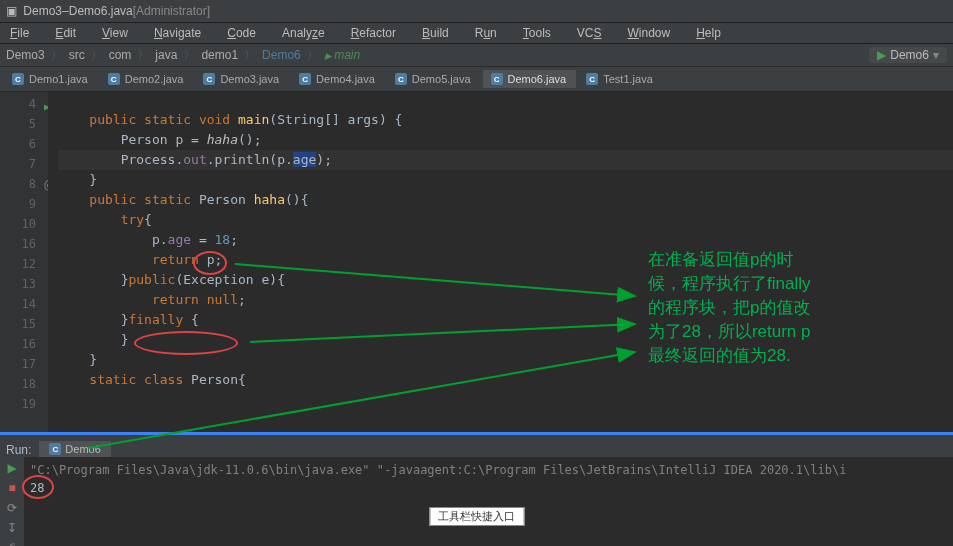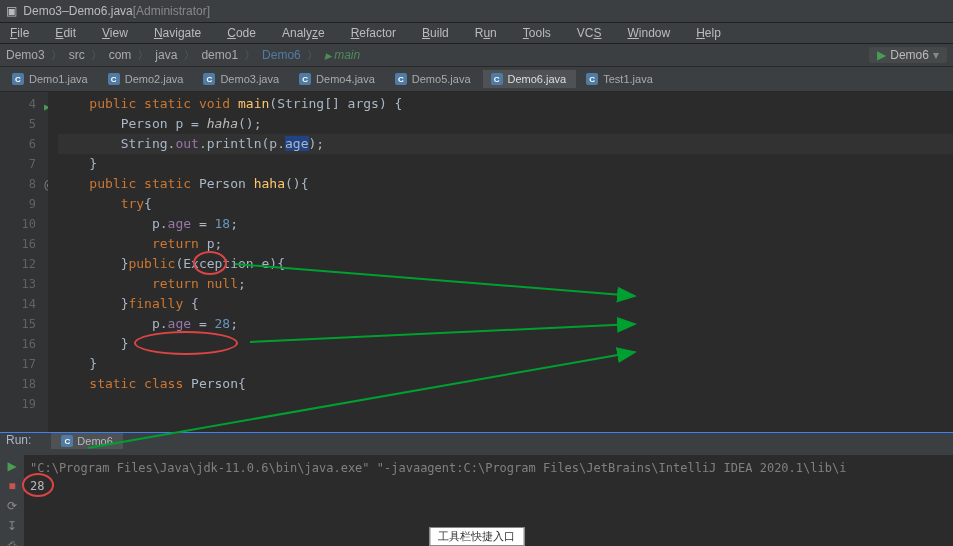--- a/index.html
+++ b/index.html
@@ -19,46 +19,46 @@
   .run-config .play{color:#499c54}
   .tab-bar{height:24px;background:#3c3f41;display:flex;align-items:center;padding:0 4px;gap:2px;border-bottom:1px solid #282828}
   .file-tab{padding:3px 10px 3px 8px;color:#aaa;display:flex;align-items:center;gap:5px;font-size:11px;border-radius:0}
   .file-tab .icon{width:12px;height:12px;background:#507ba5;border-radius:2px;display:inline-flex;align-items:center;justify-content:center;font-size:8px;color:#fff;font-weight:bold}
   .file-tab.active{background:#4e5254;color:#ddd}
   .editor-wrap{display:flex;height:340px;position:relative}
   .gutter{width:48px;background:#313335;color:#606366;text-align:right;font-family:Consolas,monospace;font-size:12px;line-height:20px;padding-top:2px}
   .gutter .ln{height:20px;padding-right:12px;position:relative}
   .gutter .ln .ico{position:absolute;right:-2px;top:3px;color:#499c54;font-size:10px}
   .gutter .ln .at{position:absolute;right:-4px;top:1px;color:#787878;font-size:13px}
-  .editor{flex:1;font-family:Consolas,monospace;font-size:13px;line-height:20px;padding:2px 0 0 10px;position:relative;background:#2b2b2b}
+  .editor{flex:1;font-family:Consolas,monospace;font-size:13px;line-height:20px;padding:18px 0 0 10px;position:relative;background:#2b2b2b}
   .code-line{height:20px;white-space:pre}
   .code-line.hl{background:#323232}
   .kw{color:#cc7832}
   .fn{color:#ffc66d}
   .fld{color:#9876aa}
   .fldit{color:#9876aa;}
   .st{color:#bbb;font-style:italic}
   .num{color:#6897bb}
   .pl{color:#a9b7c6}
   .sel{background:#214283;color:#a9b7c6}
   .red-circle{position:absolute;border:2px solid #d44;border-radius:50%}
   .annotation{position:absolute;color:#00b050;font-size:17px;line-height:24px;font-family:"Microsoft YaHei",SimSun,sans-serif;font-weight:500;pointer-events:none}
   .arrow-svg{position:absolute;pointer-events:none}
-  .run-header{height:22px;background:#3c3f41;display:flex;align-items:flex-start;padding:0 6px;gap:20px;border-top:1px solid #3b82f6}
+  .run-header{height:22px;background:#3c3f41;display:flex;align-items:flex-end;padding:0 6px;gap:8px;border-top:3px solid #3b82f6}
   .run-tab{background:#4e5254;padding:2px 10px;color:#bbb;display:flex;align-items:center;gap:4px;font-size:11px}
   .run-tab .icon{width:12px;height:12px;background:#507ba5;border-radius:2px;display:inline-flex;align-items:center;justify-content:center;font-size:8px;color:#fff;font-weight:bold}
   .console-wrap{display:flex;height:116px}
   .tool-col{width:24px;background:#3c3f41;display:flex;flex-direction:column;align-items:center;padding-top:4px;gap:6px}
   .tool-ico{width:14px;height:14px;color:#888;font-size:12px;display:flex;align-items:center;justify-content:center;cursor:default}
   .tool-ico.play{color:#499c54}
   .tool-ico.stop{color:#c75450}
   .console{flex:1;background:#2b2b2b;font-family:Consolas,monospace;font-size:12px;line-height:18px;color:#bbb;padding:4px 6px;position:relative}
   .console .cmd{color:#808080}
   .console .out{color:#bbb}
-  .bottom-hint{position:absolute;bottom:0;left:50%;transform:translateX(-50%);display:flex;gap:8px;align-items:center}
+  .bottom-hint{position:absolute;bottom:20px;left:50%;transform:translateX(-50%);display:flex;gap:8px;align-items:center}
   .hint-box{background:#fff;color:#333;padding:1px 8px;font-size:11px;border:1px solid #888}
 </style>
 </head>
 <body>
 
 <div class="title-bar">
   <span class="ws">▣</span>
   <span>Demo3</span>
   <span> – </span>
   <span>Demo6.java</span>
@@ -152,49 +152,55 @@
     <div class="ln"><span>15</span></div>
     <div class="ln"><span>16</span></div>
     <div class="ln"><span>17</span></div>
     <div class="ln"><span>18</span></div>
     <div class="ln"><span>19</span></div>
     <div class="ln"><span></span></div>
   </div>
   <div class="editor">
     <div class="code-line"><span class="pl">    </span><span class="kw">public static void </span><span class="fn">main</span><span class="pl">(String[] args) {</span></div>
     <div class="code-line"><span class="pl">        </span><span class="pl">Person p = </span><span class="st">haha</span><span class="pl">();</span></div>
-    <div class="code-line hl"><span class="pl">        </span><span class="pl">String.</span><span class="fldit">out</span><span class="pl">.</span><span class="pl">println</span><span class="pl">(</span><span class="pl">p.</span><span class="sel">age</span><span class="pl">);</span></div>
+    <div class="code-line hl"><span class="pl">        </span><span class="pl">Process.</span><span class="fldit">out</span><span class="pl">.</span><span class="pl">println</span><span class="pl">(</span><span class="pl">p.</span><span class="sel">age</span><span class="pl">);</span></div>
     <div class="code-line"><span class="pl">    </span><span class="pl">}</span></div>
     <div class="code-line"><span class="pl">    </span><span class="kw">public static </span><span class="pl">Person </span><span class="fn">haha</span><span class="pl">(){</span></div>
     <div class="code-line"><span class="pl">        </span><span class="kw">try</span><span class="pl">{</span></div>
     <div class="code-line"><span class="pl">            </span><span class="pl">p.</span><span class="fld">age</span><span class="pl"> = </span><span class="num">18</span><span class="pl">;</span></div>
     <div class="code-line"><span class="pl">            </span><span class="kw">return </span><span class="pl">p</span><span class="pl">;</span></div>
     <div class="code-line"><span class="pl">        </span><span class="pl">}</span><span class="kw">public</span><span class="pl">(Exception e){</span></div>
     <div class="code-line"><span class="pl">            </span><span class="kw">return null</span><span class="pl">;</span></div>
     <div class="code-line"><span class="pl">        </span><span class="pl">}</span><span class="kw">finally </span><span class="pl">{</span></div>
-    <div class="code-line"><span class="pl">            </span><span class="pl">p.</span><span class="fld">age</span><span class="pl"> = </span><span class="num">28</span><span class="pl">;</span></div>
     <div class="code-line"><span class="pl">        </span><span class="pl">}</span></div>
     <div class="code-line"><span class="pl">    </span><span class="pl">}</span></div>
     <div class="code-line"><span class="pl">    </span><span class="kw">static class </span><span class="pl">Person</span><span class="pl">{</span></div>
 
     <div class="red-circle" style="top:159px;left:145px;width:30px;height:20px"></div>
     <div class="red-circle" style="top:239px;left:86px;width:100px;height:20px"></div>
   </div>
 
   <svg class="arrow-svg" style="top:0;left:0" width="953" height="400">
     <defs>
         <marker id="ah" markerWidth="10" markerHeight="8" refX="9" refY="4" orient="auto">
           <polygon points="0 0, 10 4, 0 8" fill="#00a030"></polygon>
         </marker>
       </defs>
     <line x1="235" y1="172" x2="635" y2="204" stroke="#00a030" stroke-width="2" marker-end="url(#ah)"></line>
     <line x1="250" y1="250" x2="635" y2="232" stroke="#00a030" stroke-width="2" marker-end="url(#ah)"></line>
     <line x1="88" y1="356" x2="635" y2="260" stroke="#00a030" stroke-width="2" marker-end="url(#ah)"></line>
   </svg>
 
+  <div class="annotation" style="top:156px;left:648px">
+    <div>在准备返回值p的时</div>
+    <div>候，程序执行了finally</div>
+    <div>的程序块，把p的值改</div>
+    <div>为了28，所以return p</div>
+    <div>最终返回的值为28.</div>
+  </div>
 </div>
 
 <div class="run-header">
   <span>Run:</span>
   <div class="run-tab">
     <span class="icon">C</span>
       <span>Demo6</span>
   </div>
 </div>
 

